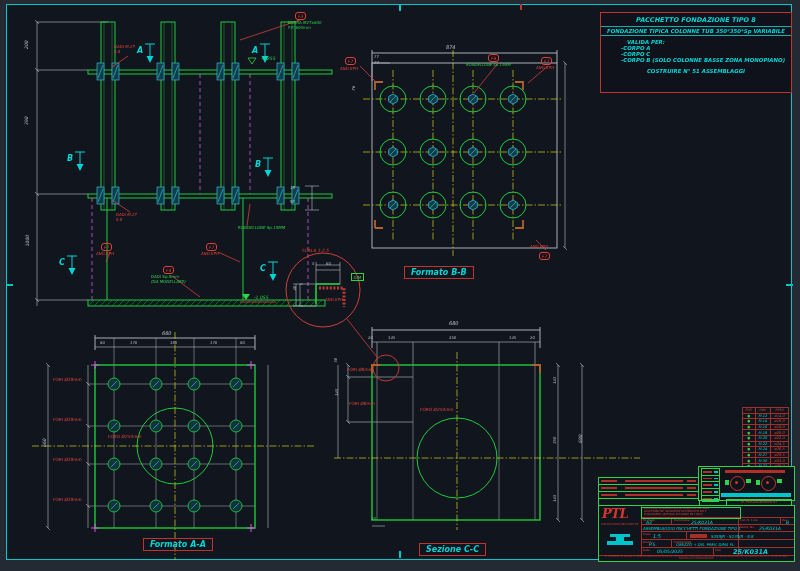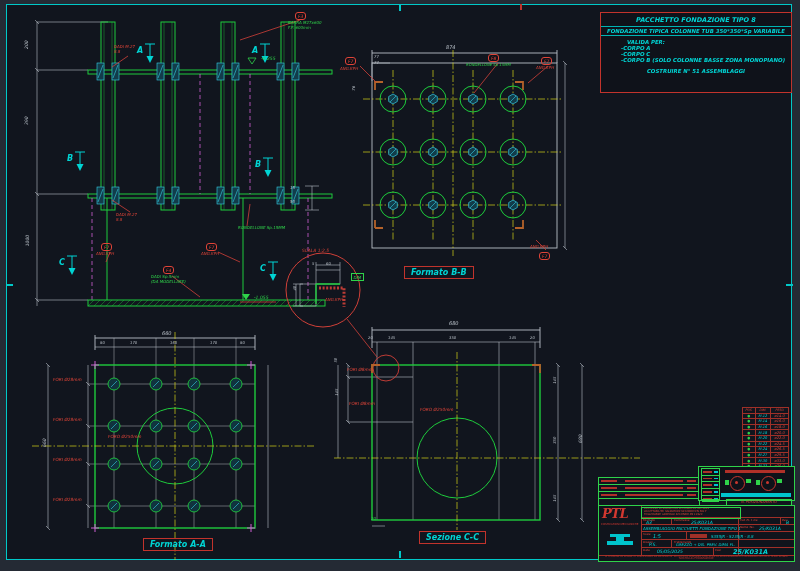--- a/index.html
+++ b/index.html
@@ -387,21 +387,21 @@
   <span class="t gy rot" style="left:334px;top:358px;font-size:3.8px">50</span>
   <span class="t gy rot" style="left:334px;top:390px;font-size:3.8px">145</span>
   <span class="t rd" style="left:347px;top:368px;font-size:4.3px">FORI Ø8mm</span>
   <span class="t rd" style="left:349px;top:402px;font-size:4.3px">FORI Ø8mm</span>
   <span class="t rd" style="left:420px;top:408px;font-size:4.3px">FORO Ø250mm</span>
   <span class="t gy rot" style="left:552px;top:378px;font-size:3.8px">145</span>
   <span class="t gy rot" style="left:552px;top:438px;font-size:3.8px">350</span>
   <span class="t gy rot" style="left:552px;top:496px;font-size:3.8px">145</span>
   <span class="t gy rot" style="left:576px;top:436px;font-size:4.5px">680</span>
   <span class="t gn" style="left:371px;top:517px;font-size:4px">20</span>
-  <span class="slab" style="left:419px;top:531px">Sezione C-C</span>
+  <span class="slab" style="left:419px;top:543px">Sezione C-C</span>
 
   <span class="t rd" style="left:302px;top:248px;font-size:4.4px">SCALA 1:2.5</span>
   <span class="t gy" style="left:312px;top:262px;font-size:3.8px">5</span>
   <span class="t gy" style="left:326px;top:262px;font-size:3.8px">60</span>
   <span class="t gy rot" style="left:293px;top:286px;font-size:3.8px">40</span>
   <span class="gbox" style="left:351px;top:273px">DIM</span>
   <span class="t rd" style="left:325px;top:298px;font-size:4px">ANG.KPH</span>
 
   <div class="info">
     <div class="ttl">PACCHETTO FONDAZIONE TIPO 8</div>

